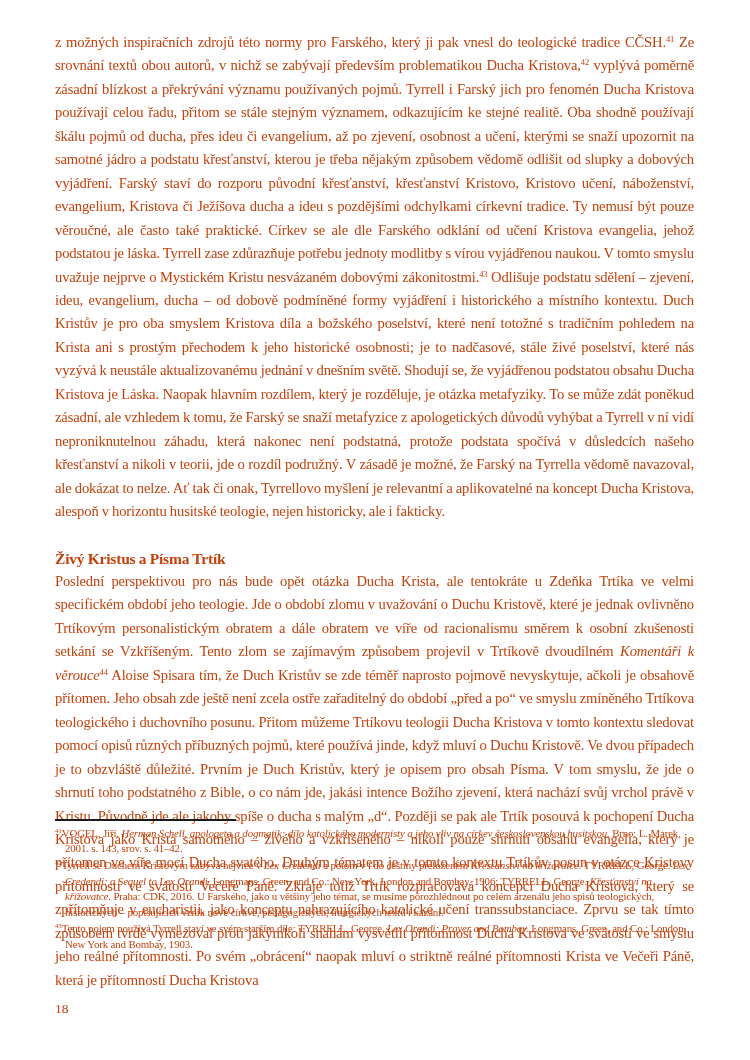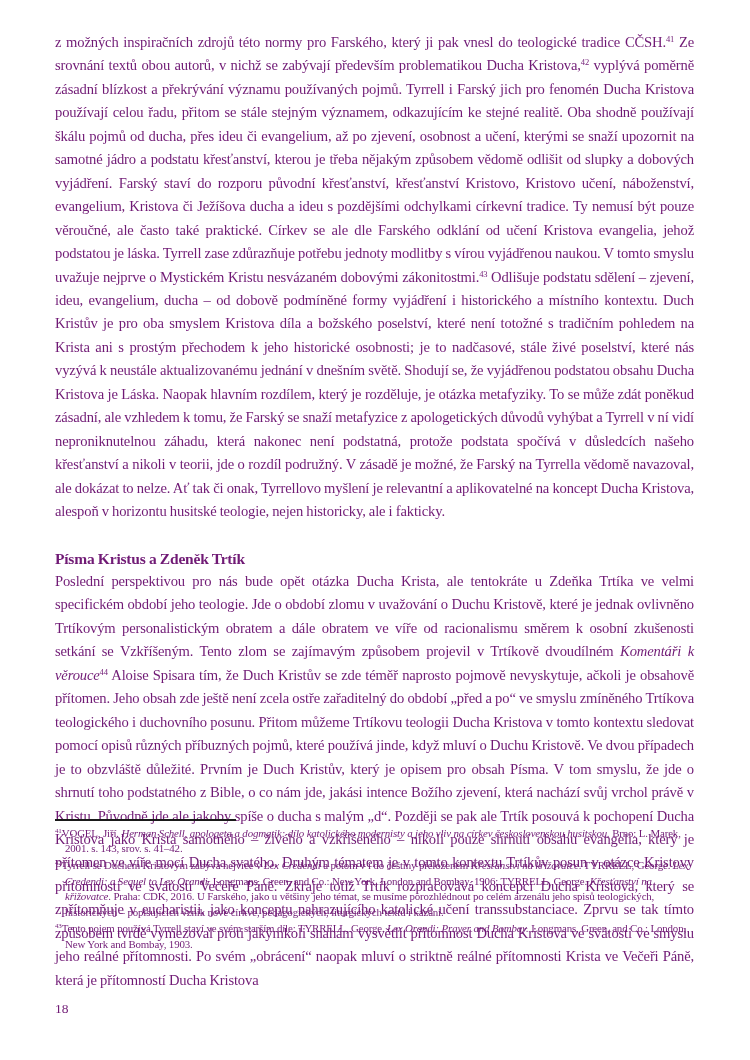--- a/index.html
+++ b/index.html
@@ -1,19 +1,19 @@
 <!DOCTYPE html>
 <html><head>
   <meta charset="utf-8">
   <style>
     html, body { margin: 0; padding: 0; background: #ffffff; }
     body { width: 750px; height: 1060px; position: relative; overflow: hidden; }
     .page {
       position: absolute; left: 0; top: 0; width: 750px; height: 1060px;
-      background: #ffffff; color: #701a75;
+      background: #ffffff; color: #c2410c;
       font-family: "Liberation Serif", "DejaVu Serif", serif;
     }
     .body-text {
       position: absolute; left: 55px; top: 31px; width: 639px;
       font-size: 14.6px; line-height: 23.45px; text-align: justify;
       letter-spacing: -0.15px; word-spacing: -0.3px;
     }
     .body-text p { margin: 0; }
     .heading {
       font-weight: bold; font-size: 15.5px; margin: 23px 0 0 0; line-height: 23.45px;
@@ -37,21 +37,21 @@
     i { font-style: italic; }
   </style>
 </head>
 <body>
 
 <div class="page">
 
   <div class="body-text">
     <p><span>z možných inspiračních zdrojů této normy pro Farského, který ji pak vnesl do teologické tradice CČSH.</span><sup>41</sup><span> Ze srovnání textů obou autorů, v nichž se zabývají především problematikou Ducha Kristova,</span><sup>42</sup><span> vyplývá poměrně zásadní blízkost a překrývání významu používaných pojmů. Tyrrell i Farský jich pro fenomén Ducha Kristova používají celou řadu, přitom se stále stejným významem, odkazujícím ke stejné realitě. Oba shodně používají škálu pojmů od ducha, přes ideu či evangelium, až po zjevení, osobnost a učení, kterými se snaží upozornit na samotné jádro a podstatu křesťanství, kterou je třeba nějakým způsobem vědomě odlišit od slupky a dobových vyjádření. Farský staví do rozporu původní křesťanství, křesťanství Kristovo, Kristovo učení, náboženství, evangelium, Kristova či Ježíšova ducha a ideu s pozdějšími odchylkami církevní tradice. Ty nemusí být pouze věroučné, ale často také praktické. Církev se ale dle Farského odklání od učení Kristova evangelia, jehož podstatou je láska. Tyrrell zase zdůrazňuje potřebu jednoty modlitby s vírou vyjádřenou naukou. V tomto smyslu uvažuje nejprve o Mystickém Kristu nesvázaném dobovými zákonitostmi.</span><sup>43</sup><span> Odlišuje podstatu sdělení – zjevení, ideu, evangelium, ducha – od dobově podmíněné formy vyjádření i historického a místního kontextu. Duch Kristův je pro oba smyslem Kristova díla a božského poselství, které není totožné s tradičním pohledem na Krista ani s prostým přechodem k jeho historické osobnosti; je to nadčasové, stále živé poselství, které nás vyzývá k neustále aktualizovanému jednání v dnešním světě. Shodují se, že vyjádřenou podstatou obsahu Ducha Kristova je Láska. Naopak hlavním rozdílem, který je rozděluje, je otázka metafyziky. To se může zdát poněkud zásadní, ale vzhledem k tomu, že Farský se snaží metafyzice z apologetických důvodů vyhýbat a Tyrrell v ní vidí neproniknutelnou záhadu, která nakonec není podstatná, protože podstata spočívá v důsledcích našeho křesťanství a nikoli v teorii, jde o rozdíl podružný. V zásadě je možné, že Farský na Tyrrella vědomě navazoval, ale dokázat to nelze. Ať tak či onak, Tyrrellovo myšlení je relevantní a aplikovatelné na koncept Ducha Kristova, alespoň v horizontu husitské teologie, nejen historicky, ale i fakticky.</span></p>
 
-    <h2 class="heading">Písma Kristus a Zdeněk Trtík</h2>
+    <h2 class="heading">Živý Kristus a Písma Trtík</h2>
 
     <p><span>Poslední perspektivou pro nás bude opět otázka Ducha Krista, ale tentokráte u Zdeňka Trtíka ve velmi specifickém období jeho teologie. Jde o období zlomu v uvažování o Duchu Kristově, které je jednak ovlivněno Trtíkovým personalistickým obratem a dále obratem ve víře od racionalismu směrem k osobní zkušenosti setkání se Vzkříšeným. Tento zlom se zajímavým způsobem projevil v Trtíkově dvoudílném </span><i>Komentáři k věrouce</i><sup>44</sup><span> Aloise Spisara tím, že Duch Kristův se zde téměř naprosto pojmově nevyskytuje, ačkoli je obsahově přítomen. Jeho obsah zde ještě není zcela ostře zařaditelný do období „před a po“ ve smyslu zmíněného Trtíkova teologického i duchovního posunu. Přitom můžeme Trtíkovu teologii Ducha Kristova v tomto kontextu sledovat pomocí opisů různých příbuzných pojmů, které používá jinde, když mluví o Duchu Kristově. Ve dvou případech je to obzvláště důležité. Prvním je Duch Kristův, který je opisem pro obsah Písma. V tom smyslu, že jde o shrnutí toho podstatného z Bible, o co nám jde, jakási intence Božího zjevení, která nachází svůj vrchol právě v Kristu. Původně jde ale jakoby spíše o ducha s malým „d“. Později se pak ale Trtík posouvá k pochopení Ducha Kristova jako Krista samotného – živého a vzkříšeného – nikoli pouze shrnutí obsahu evangelia, který je přítomen ve víře mocí Ducha svatého. Druhým tématem je v tomto kontextu Trtíkův posun v otázce Kristovy přítomnosti ve svátosti Večeře Páně. Zkraje totiž Trtík rozpracovává koncepci Ducha Kristova, který se zpřítomňuje v eucharistii, jako konceptu nahrazujícího katolické učení transsubstanciace. Zprvu se tak tímto způsobem tvrdě vymezoval proti jakýmkoli snahám vysvětlit přítomnost Ducha Kristova ve svátosti ve smyslu jeho reálné přítomnosti. Po svém „obrácení“ naopak mluví o striktně reálné přítomnosti Krista ve Večeři Páně, která je přítomností Ducha Kristova</span></p>
   </div>
 
   <div class="rule"></div>
 
   <div class="footnotes">
     <p class="fn"><sup>41</sup><span>VOGEL, Jiří. </span><i>Herman Schell, apologeta a dogmatik: dílo katolického modernisty a jeho vliv na církev československou husitskou.</i><span> Brno: L. Marek, 2001. s. 143, srov. s. 41–42.</span></p>
 
     <p class="fn"><sup>42</sup><span>Tyrrell se Duchem Kristovým zabývá nejvíce v </span><i>Lex Credendi</i><span> a potom v i do češtiny přeloženém </span><i>Křesťanství na křižovatce</i><span>. TYRRELL, George. </span><i>Lex Credendi: a Sequel to Lex Orandi.</i><span> Longmans, Green, and Co.: New York, London and Bombay, 1906; TYRRELL, George. </span><i>Křesťanství na křižovatce</i><span>. Praha: CDK, 2016. U Farského, jako u většiny jeho témat, se musíme porozhlédnout po celém arzenálu jeho spisů teologických, historických – popisujících vznik nové církve, pedagogických, liturgických textů i kázání.</span></p>

